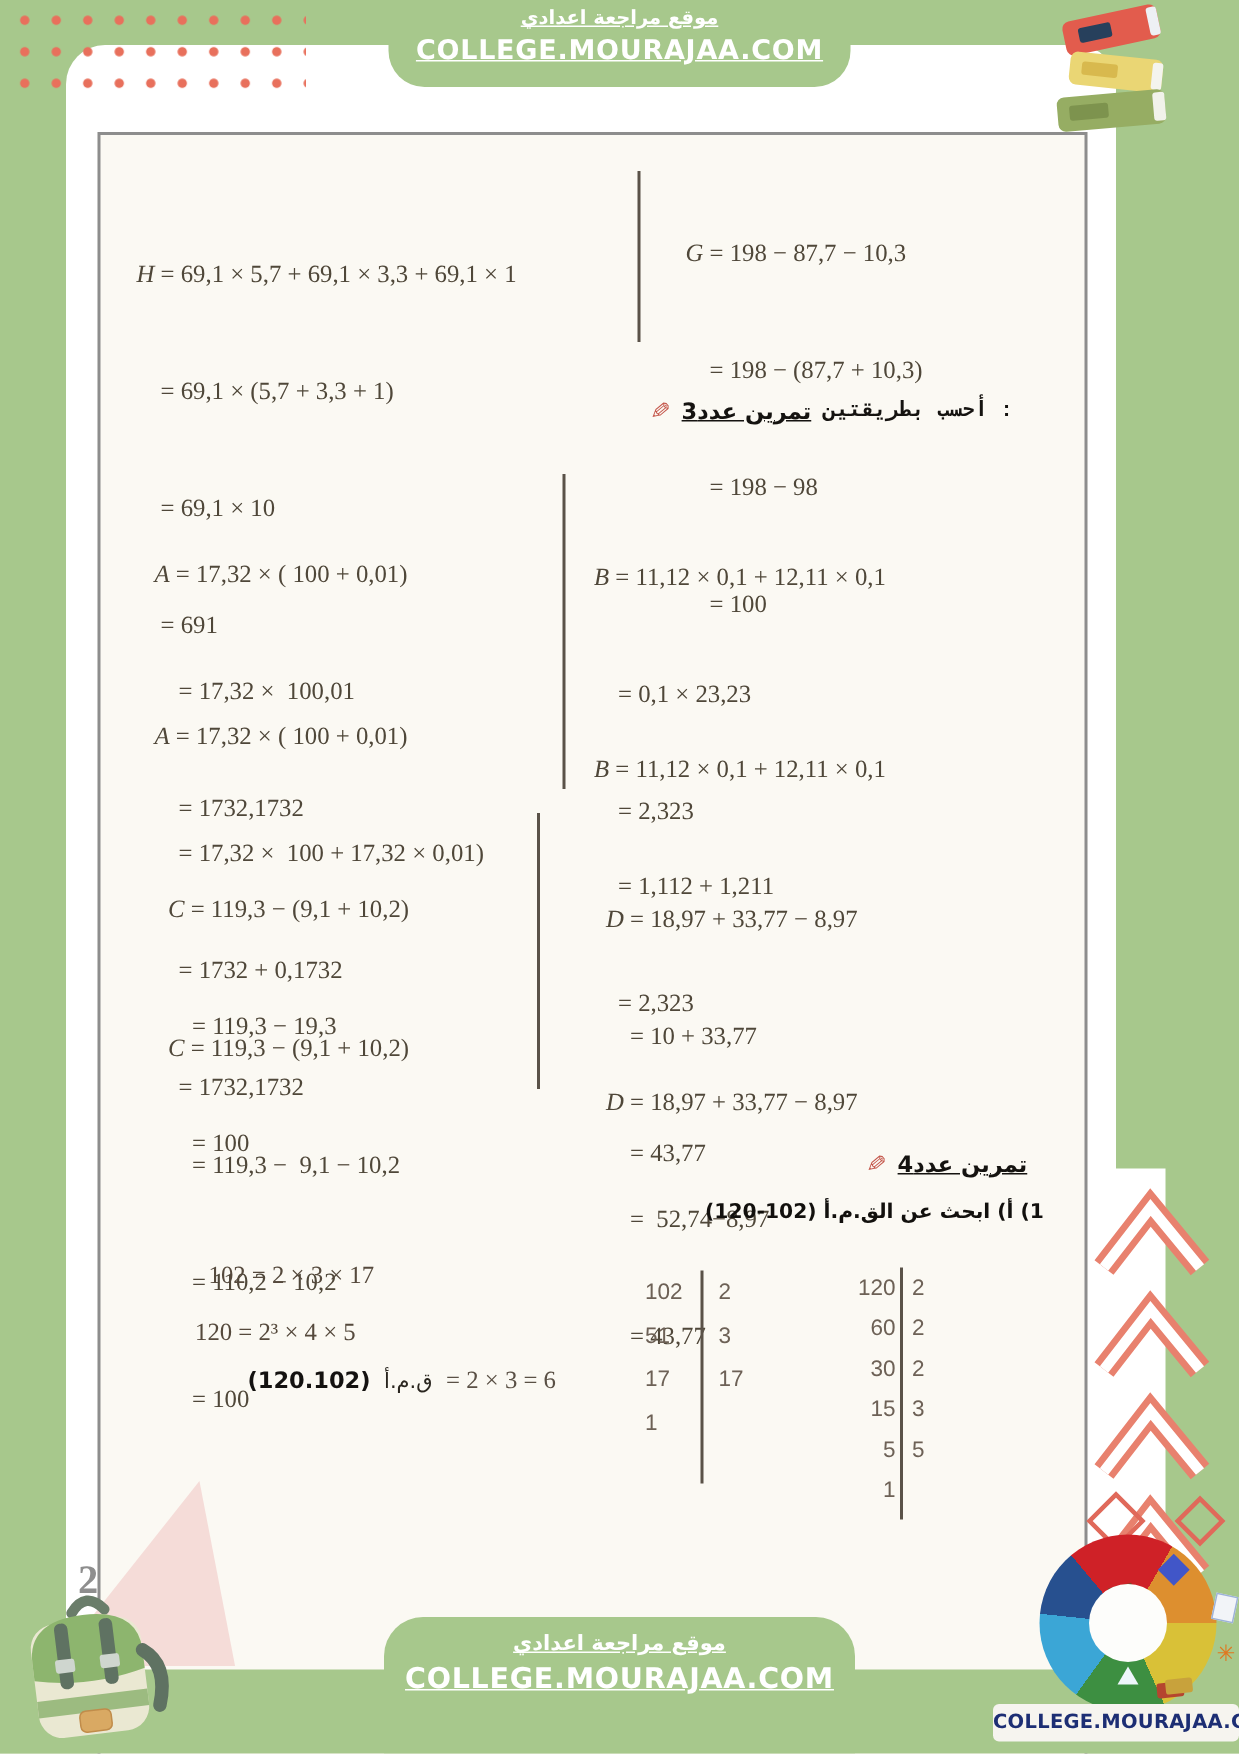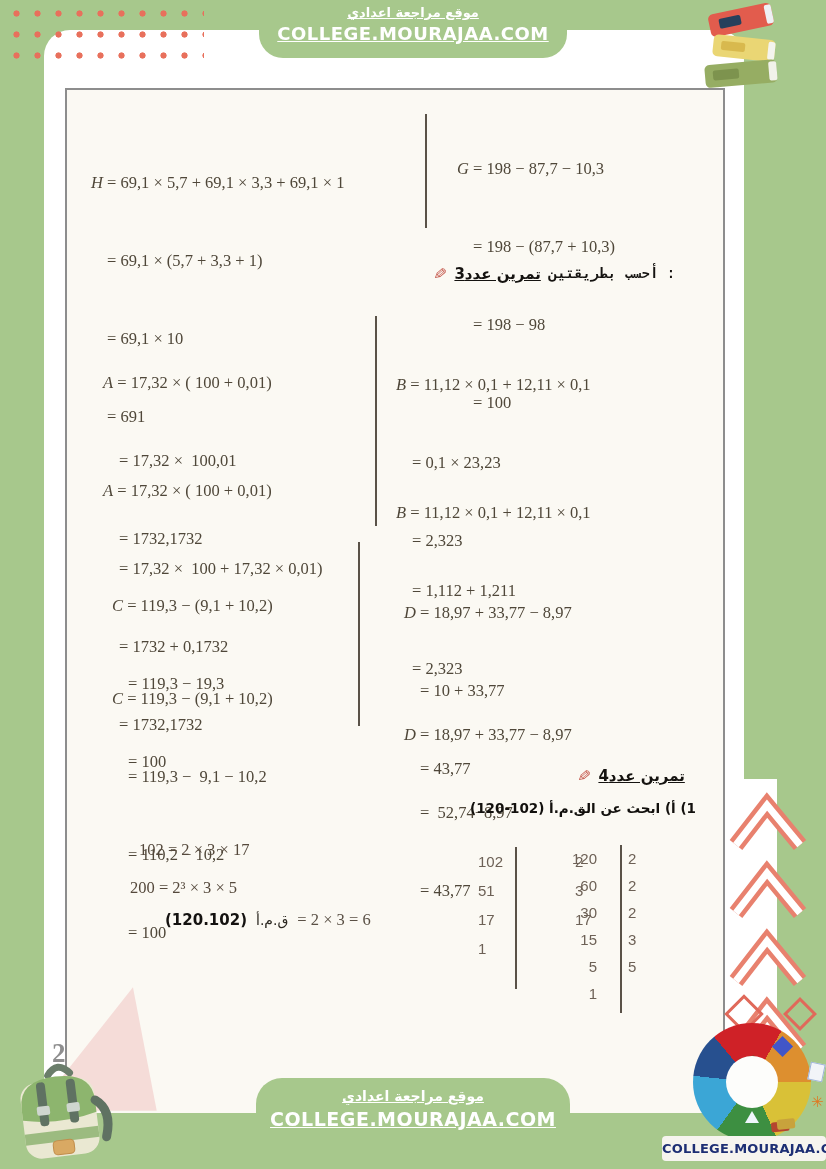--- a/index.html
+++ b/index.html
@@ -70,24 +70,24 @@
   .ex-rest{font-size:14px;font-weight:600;font-family:Liberation Mono, monospace;}
   .q1{position:absolute;direction:rtl;text-align:center;font-size:13.5px;font-weight:bold;color:#12100d;}
   .fact{position:absolute;font-family:"Liberation Serif",serif;font-size:16.5px;color:#55493c;white-space:pre;}
   .gcd{position:absolute;display:flex;align-items:baseline;gap:9px;}
   .gcd-pair{font-weight:bold;font-size:15px;color:#141210;text-align:right;}
   .gcd-ar{font-size:14px;color:#2a261f;}
   .gcd-val{font-family:"Liberation Serif",serif;font-size:16.5px;color:#5a5045;}
   .ftable{position:absolute;display:flex;font-family:"Liberation Sans",sans-serif;
         font-size:15px;color:#6d6156;}
   .ftable .colL{text-align:left;padding-right:12px;}
-  .ftable.t120 .colL{text-align:right;padding-right:23px;}
+  .ftable.t120 .colL{text-align:right;padding-right:3px;}
   .ftable .bar{border-left:2px solid #5a5248;}
   .ftable .colR{padding-left:10px;}
-  .t102 .r{line-height:29px;margin-left:48px;}
+  .t102 .r{line-height:29px;}
   .t120 .r{line-height:27px;}
 </style>
 </head>
 <body>
 
 <div class="canvas">
 
   <div class="page"></div>
 
   <div class="header-tab"></div>
@@ -185,21 +185,21 @@
       <div>= 43,77</div>
     </div>
 
     <div class="ex-heading" style="left:510px;top:676px;">
       <span class="pencil">✎</span>
       <span class="ex-title">تمرين عدد4</span>
     </div>
     <div class="q1" style="left:360px;top:710px;width:312px;">1) أ) ابحث عن الق.م.أ (102-120)</div>
 
     <div class="fact" style="left:72px;top:750px;">102 = 2 × 3 × 17</div>
-    <div class="fact" style="left:63px;top:788px;">200 = 2³ × 3 × 5</div>
+    <div class="fact" style="left:63px;top:788px;">120 = 2³ × 4 × 5</div>
     <div class="gcd" style="left:98px;top:820px;">
       <span class="gcd-pair">(120.102)</span>
       <span class="gcd-ar">ق.م.أ</span>
       <span class="gcd-val">= 2 × 3 = 6</span>
     </div>
 
     <div class="ftable t102" style="left:363px;top:757px;">
       <div class="colL">
         <div class="r">102</div>
         <div class="r">51</div>

